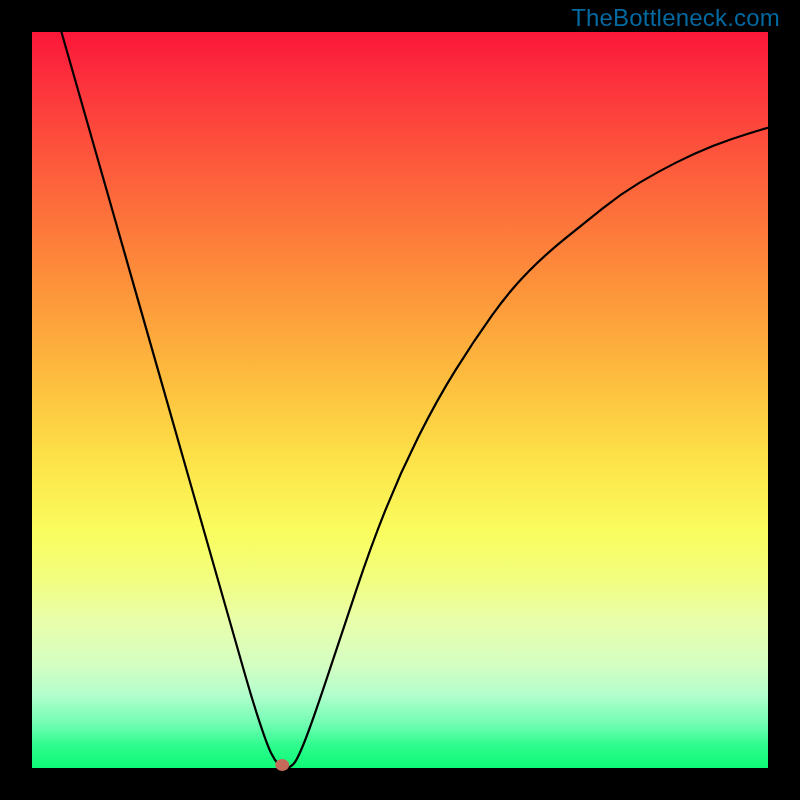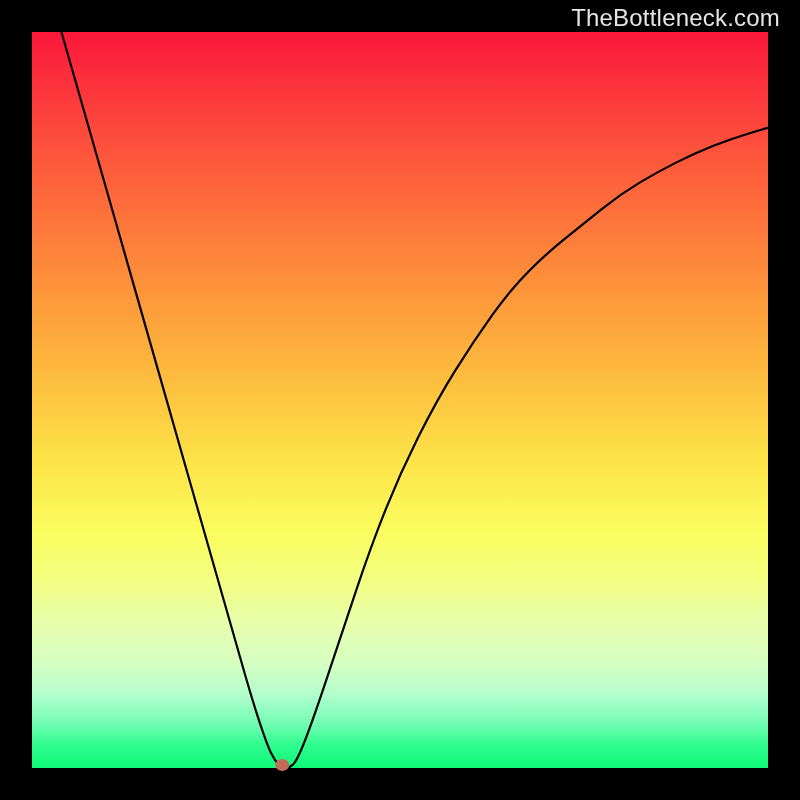--- a/index.html
+++ b/index.html
@@ -14,21 +14,21 @@
   .outer {
     position: relative;
     width: 800px;
     height: 800px;
     background: #000;
   }
   .watermark {
     position: absolute;
     top: 4px;
     right: 20px;
-    color: #e5e5e5;
+    color: #0369a1;
     font-size: 24px;
     font-weight: 400;
     letter-spacing: 0.2px;
     margin-left: 26px;
   }
   .plot-area {
     position: absolute;
     left: 32px;
     top: 32px;
     width: 736px;

